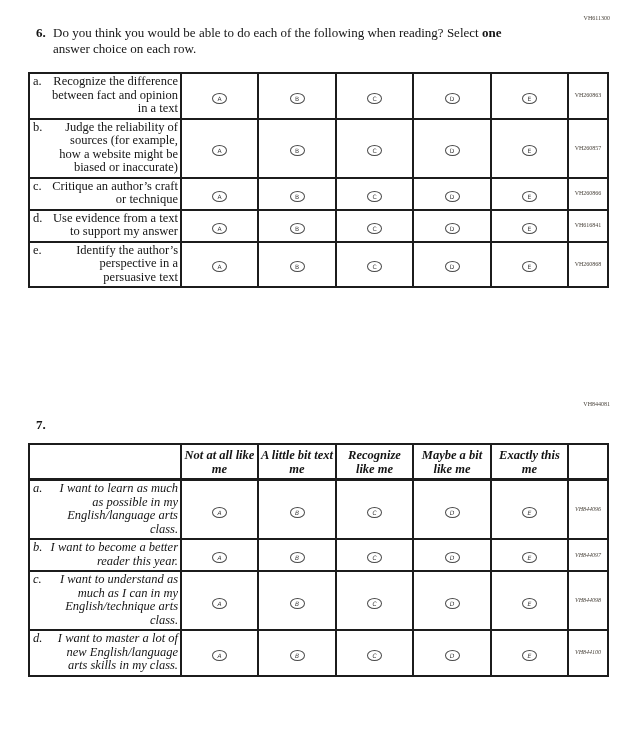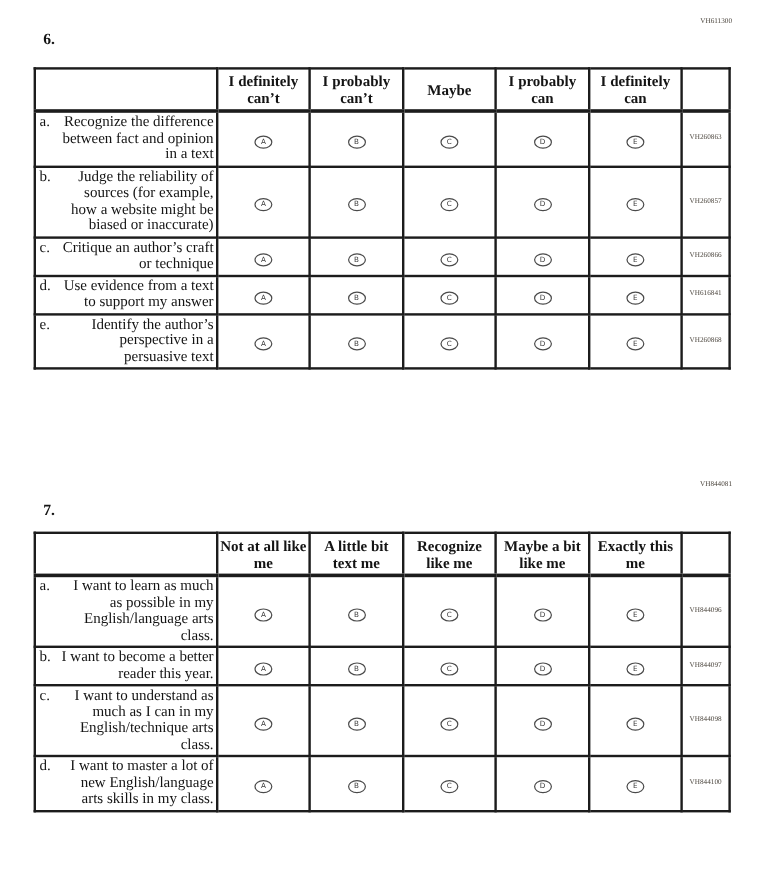--- a/index.html
+++ b/index.html
@@ -13,21 +13,21 @@
   .prompt{display:flex;margin-left:36px;}
   #q6 .prompt{margin-top:3px;}
   #q7 .prompt{margin-top:9px;}
   .qnum{flex:0 0 17px;font-weight:bold;font-size:13px;line-height:16px;}
   .qbody{font-size:13px;line-height:16px;}
   #q6 .qbody{width:484px;}
   #q7 .qbody{width:465px;text-align:justify;}
   table.matrix{margin-left:28px;border-collapse:collapse;table-layout:fixed;
                border:2.5px solid #1c1c1c;}
   #q6 table.matrix{margin-top:15px;}
-  #q7 table.matrix{margin-top:10px;}
+  #q7 table.matrix{margin-top:10px;font-style:italic;}
   th{border:2px solid #1c1c1c;border-bottom:3px solid #1c1c1c;
      font-size:12.5px;line-height:14px;font-weight:bold;text-align:center;
      vertical-align:middle;padding:2px 1px;height:29px;}
   td{border:2px solid #1c1c1c;}
   td.lbl{vertical-align:top;padding:1px 2px 2px 3px;font-size:12.5px;line-height:13.5px;}
   .lblwrap{display:flex;}
   .ltr{flex:0 0 15px;}
   .txt{flex:1;text-align:right;}
   td.bub{text-align:center;vertical-align:middle;}
   .bubble{display:inline-block;width:13px;height:9px;border:1px solid #4a4a4a;
@@ -38,42 +38,38 @@
 </style>
 </head>
 <body>
 
 <div class="page">
 
   <section class="question" id="q6">
     <div class="qcode">VH611300</div>
     <div class="prompt">
       <span class="qnum">6.</span>
+      <span class="qbody">
+        <span>Do you think you would be able to do each of the following when reading? Select</span>
+        <b>one</b>
+        <span>answer choice on each row.</span>
+      </span>
     </div>
 
     <table class="matrix">
       <colgroup>
         <col style="width:152px">
           <col style="width:77px">
           <col style="width:78px">
         <col style="width:77px">
           <col style="width:78px">
           <col style="width:77px">
         <col style="width:40px">
       </colgroup>
       <tbody>
-          <tr>
-        <th></th>
-        <th>I definitely can’t</th>
-        <th>I probably can’t</th>
-        <th>Maybe</th>
-        <th>I probably can</th>
-        <th>I definitely can</th>
-        <th></th>
-      </tr>
       <tr>
         <td class="lbl">
               <div class="lblwrap">
           <span class="ltr">a.</span>
           <span class="txt">Recognize the difference between fact and opinion in a text</span>
               </div>
             </td>
         <td class="bub"><span class="bubble">A</span></td>
         <td class="bub"><span class="bubble">B</span></td>
         <td class="bub"><span class="bubble">C</span></td>

